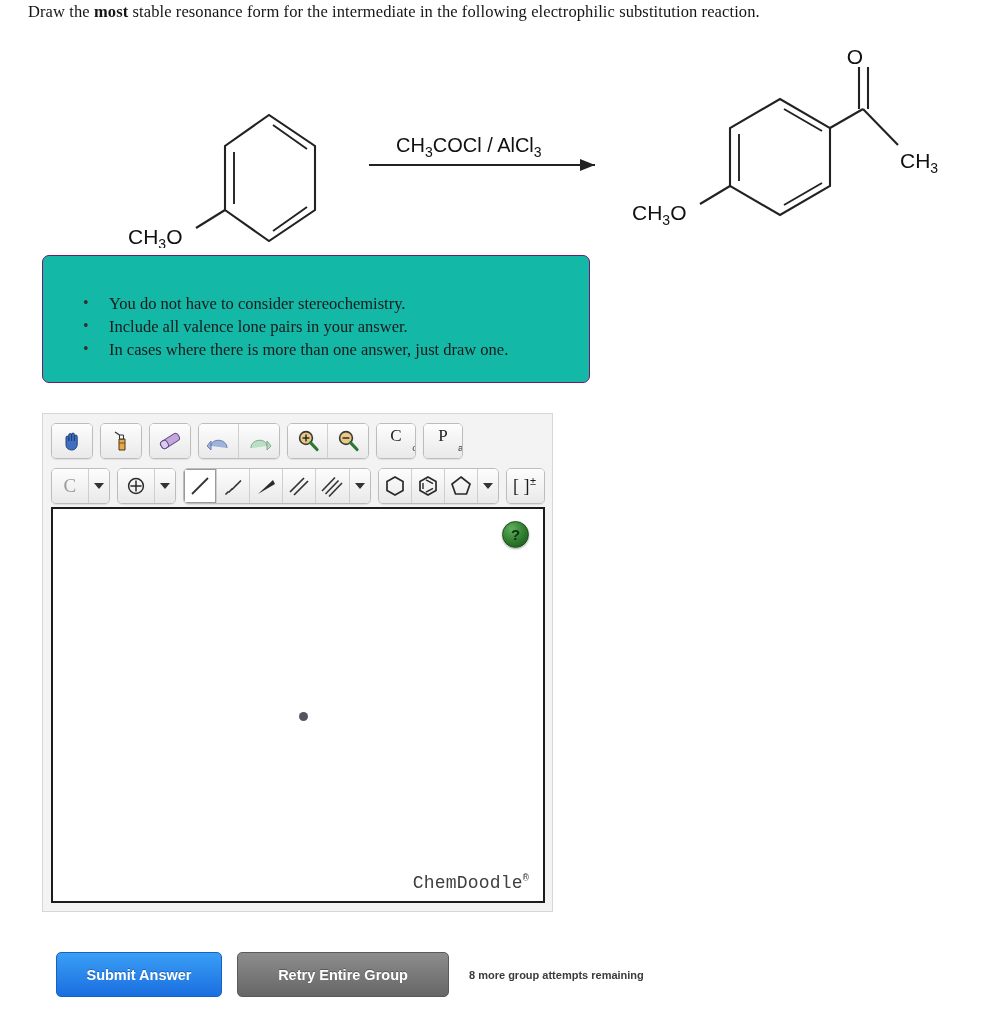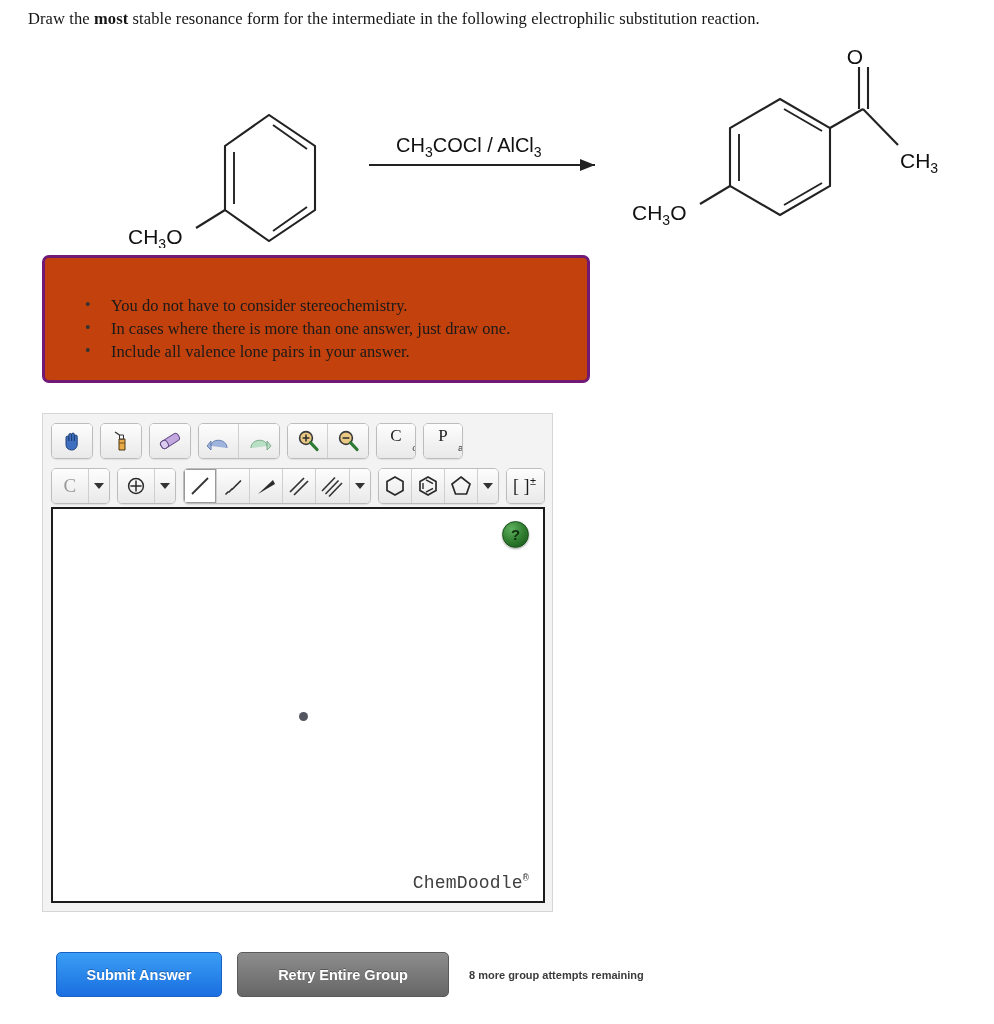--- a/index.html
+++ b/index.html
@@ -19,21 +19,20 @@
   
   .prompt {
     position: absolute;
     left: 28px;
     top: 2px;
     font-size: 16.5px;
     font-family: "Liberation Serif", serif;
     color: #151515;
     letter-spacing: 0.1px;
     white-space: nowrap;
-    margin-top: 7px;
   }
   .prompt b { font-weight: bold; }
 
   
   .scheme {
     position: absolute;
     left: 0;
     top: 28px;
     width: 994px;
     height: 220px;
@@ -58,22 +57,22 @@
   .bond { stroke: #222; stroke-width: 2.1; fill: none; }
   .bond-thin { stroke: #222; stroke-width: 1.9; fill: none; }
 
   
   .instructions {
     position: absolute;
     left: 42px;
     top: 255px;
     width: 548px;
     height: 128px;
-    background: #c2410c;
-    border: 3px solid #701a75;
+    background: #14b8a6;
+    border: 1px solid #701a75;
     border-radius: 7px;
     box-sizing: border-box;
   }
   .instructions ul {
     margin: 0;
     padding: 36px 0 0 40px;
     list-style: none;
   }
   .instructions li {
     font-family: "Liberation Serif", serif;
@@ -322,22 +321,22 @@
       <text class="chem-label" x="900" y="140">
         <tspan>CH</tspan><tspan class="chem-sub" dy="5">3</tspan>
       </text>
     </g>
   </svg>
 </div>
 
 <div class="instructions">
   <ul>
     <li>You do not have to consider stereochemistry.</li>
+    <li>Include all valence lone pairs in your answer.</li>
     <li>In cases where there is more than one answer, just draw one.</li>
-    <li>Include all valence lone pairs in your answer.</li>
   </ul>
 </div>
 
 <div class="sketcher">
 
   <div class="toolbar-row row1">
 
     <div class="tgroup">
       <div class="tbtn wide">
         <svg width="24" height="24" viewBox="0 0 24 24">

